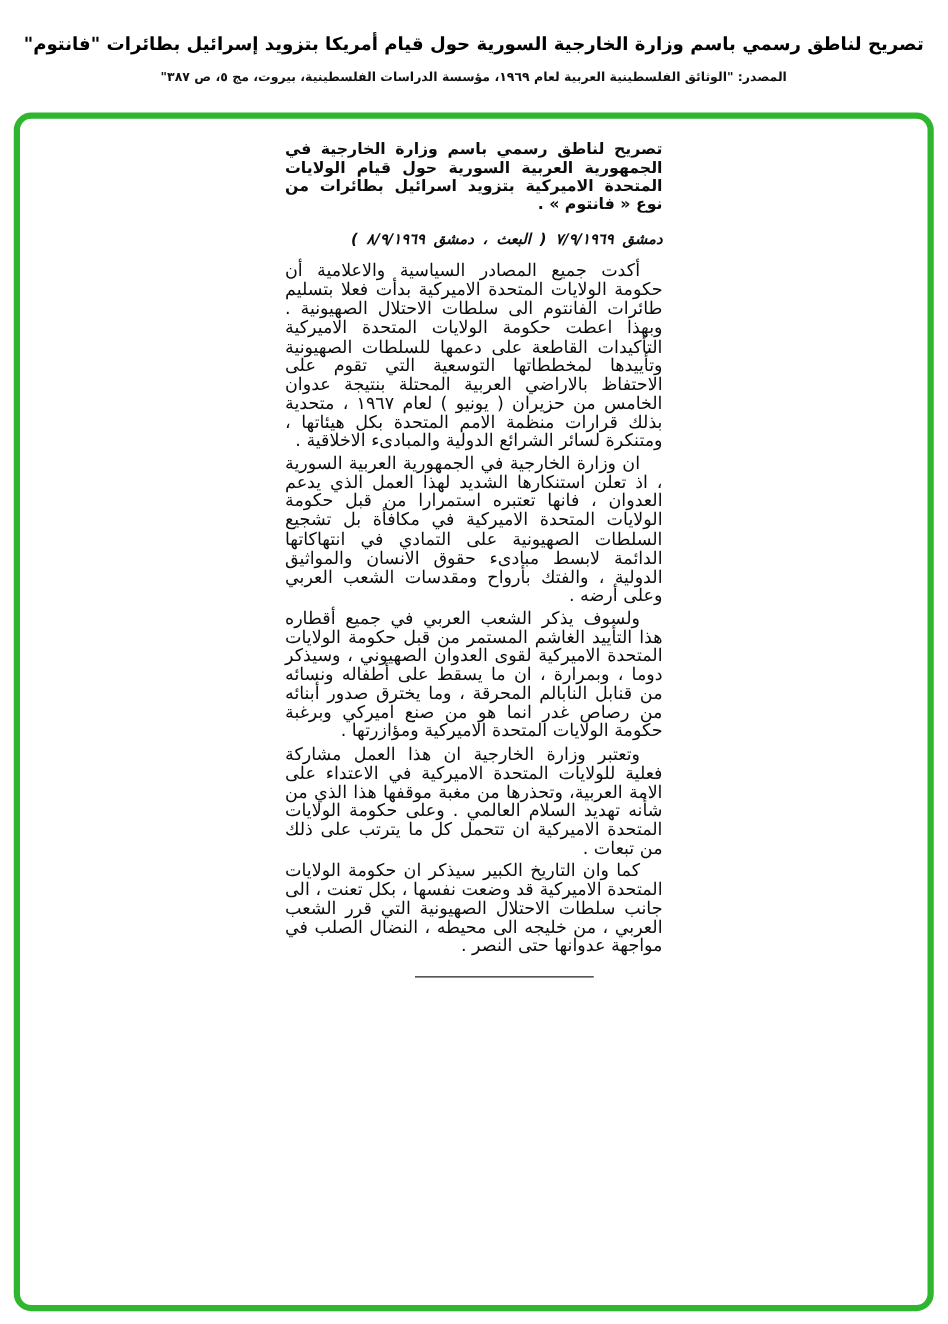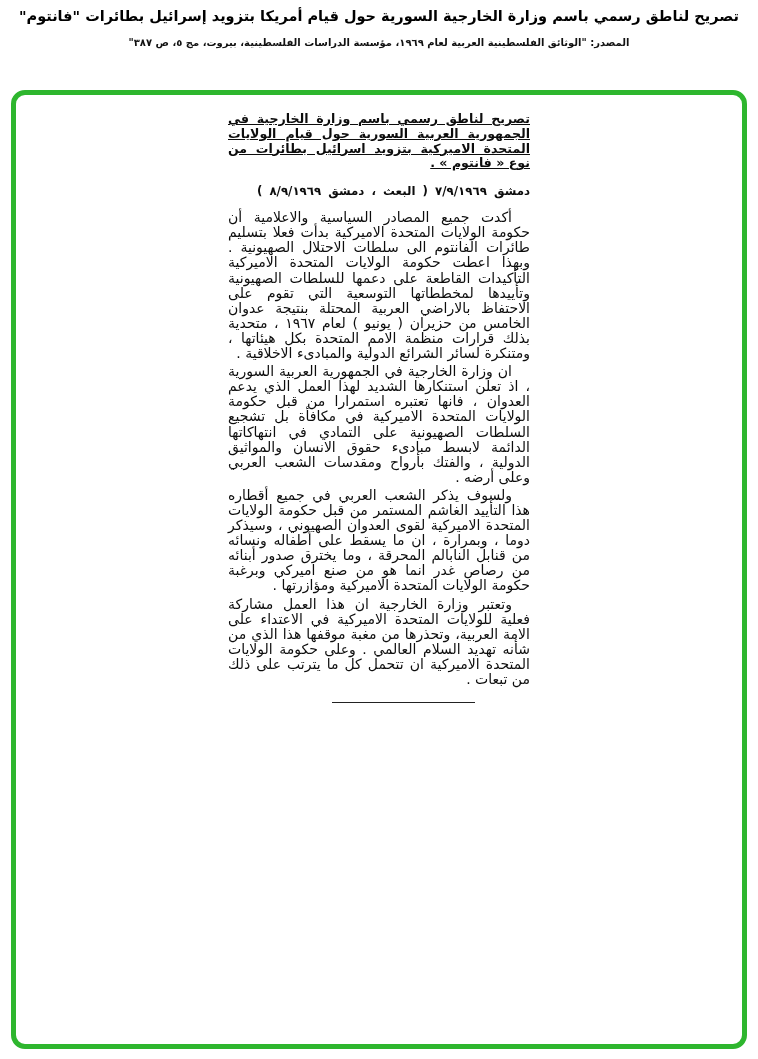--- a/index.html
+++ b/index.html
@@ -10,21 +10,21 @@
     background:#ffffff;
     font-family:"DejaVu Sans", sans-serif;
     overflow:hidden;
     color:#000;
   }
   .top-title {
     direction:rtl;
     text-align:center;
     font-weight:700;
     font-size:14.5px;
-    padding-top:8px;
+    padding-top:28px;
     letter-spacing:0.2px;
     color:#000;
   }
   .source-line {
     direction:rtl;
     text-align:center;
     font-weight:700;
     font-size:10px;
     margin-top:13px;
     color:#111;
@@ -47,28 +47,28 @@
     width:302px;
     direction:rtl;
     color:#0d0d0d;
   }
   .doc-heading {
     font-weight:700;
     font-size:12.6px;
     line-height:14.8px;
     text-align:justify;
     margin:0 0 13px 0;
-    text-decoration:underline;
   }
   .dateline {
     font-size:11.8px;
     font-weight:600;
     margin:0 0 12px 0;
     word-spacing:3px;
     white-space:nowrap;
+    font-style:italic;
   }
   .body-para {
     font-size:14px;
     line-height:15.1px;
     text-align:justify;
     text-indent:18px;
     margin:0 0 3px 0;
   }
   .sig-line {
     width:143px;
@@ -96,18 +96,19 @@
     <p class="dateline">دمشق ٧/٩/١٩٦٩ ( البعث ، دمشق ٨/٩/١٩٦٩ )</p>
 
     <p class="body-para">أكدت جميع المصادر السياسية والاعلامية أن حكومة الولايات المتحدة الاميركية بدأت فعلا بتسليم طائرات الفانتوم الى سلطات الاحتلال الصهيونية . وبهذا اعطت حكومة الولايات المتحدة الاميركية التأكيدات القاطعة على دعمها للسلطات الصهيونية وتأييدها لمخططاتها التوسعية التي تقوم على الاحتفاظ بالاراضي العربية المحتلة بنتيجة عدوان الخامس من حزيران ( يونيو ) لعام ١٩٦٧ ، متحدية بذلك قرارات منظمة الامم المتحدة بكل هيئاتها ، ومتنكرة لسائر الشرائع الدولية والمبادىء الاخلاقية .</p>
 
     <p class="body-para">ان وزارة الخارجية في الجمهورية العربية السورية ، اذ تعلن استنكارها الشديد لهذا العمل الذي يدعم العدوان ، فانها تعتبره استمرارا من قبل حكومة الولايات المتحدة الاميركية في مكافأة بل تشجيع السلطات الصهيونية على التمادي في انتهاكاتها الدائمة لابسط مبادىء حقوق الانسان والمواثيق الدولية ، والفتك بأرواح ومقدسات الشعب العربي وعلى أرضه .</p>
 
     <p class="body-para">ولسوف يذكر الشعب العربي في جميع أقطاره هذا التأييد الغاشم المستمر من قبل حكومة الولايات المتحدة الاميركية لقوى العدوان الصهيوني ، وسيذكر دوما ، وبمرارة ، ان ما يسقط على أطفاله ونسائه من قنابل النابالم المحرقة ، وما يخترق صدور أبنائه من رصاص غدر انما هو من صنع اميركي وبرغبة حكومة الولايات المتحدة الاميركية ومؤازرتها .</p>
 
     <p class="body-para">وتعتبر وزارة الخارجية ان هذا العمل مشاركة فعلية للولايات المتحدة الاميركية في الاعتداء على الامة العربية، وتحذرها من مغبة موقفها هذا الذي من شأنه تهديد السلام العالمي . وعلى حكومة الولايات المتحدة الاميركية ان تتحمل كل ما يترتب على ذلك من تبعات .</p>
 
+    <p class="body-para">كما وان التاريخ الكبير سيذكر ان حكومة الولايات المتحدة الاميركية قد وضعت نفسها ، بكل تعنت ، الى جانب سلطات الاحتلال الصهيونية التي قرر الشعب العربي ، من خليجه الى محيطه ، النضال الصلب في مواجهة عدوانها حتى النصر .</p>
 
     <div class="sig-line"></div>
 
   </div>
 
 </div>
 
 </body></html>

